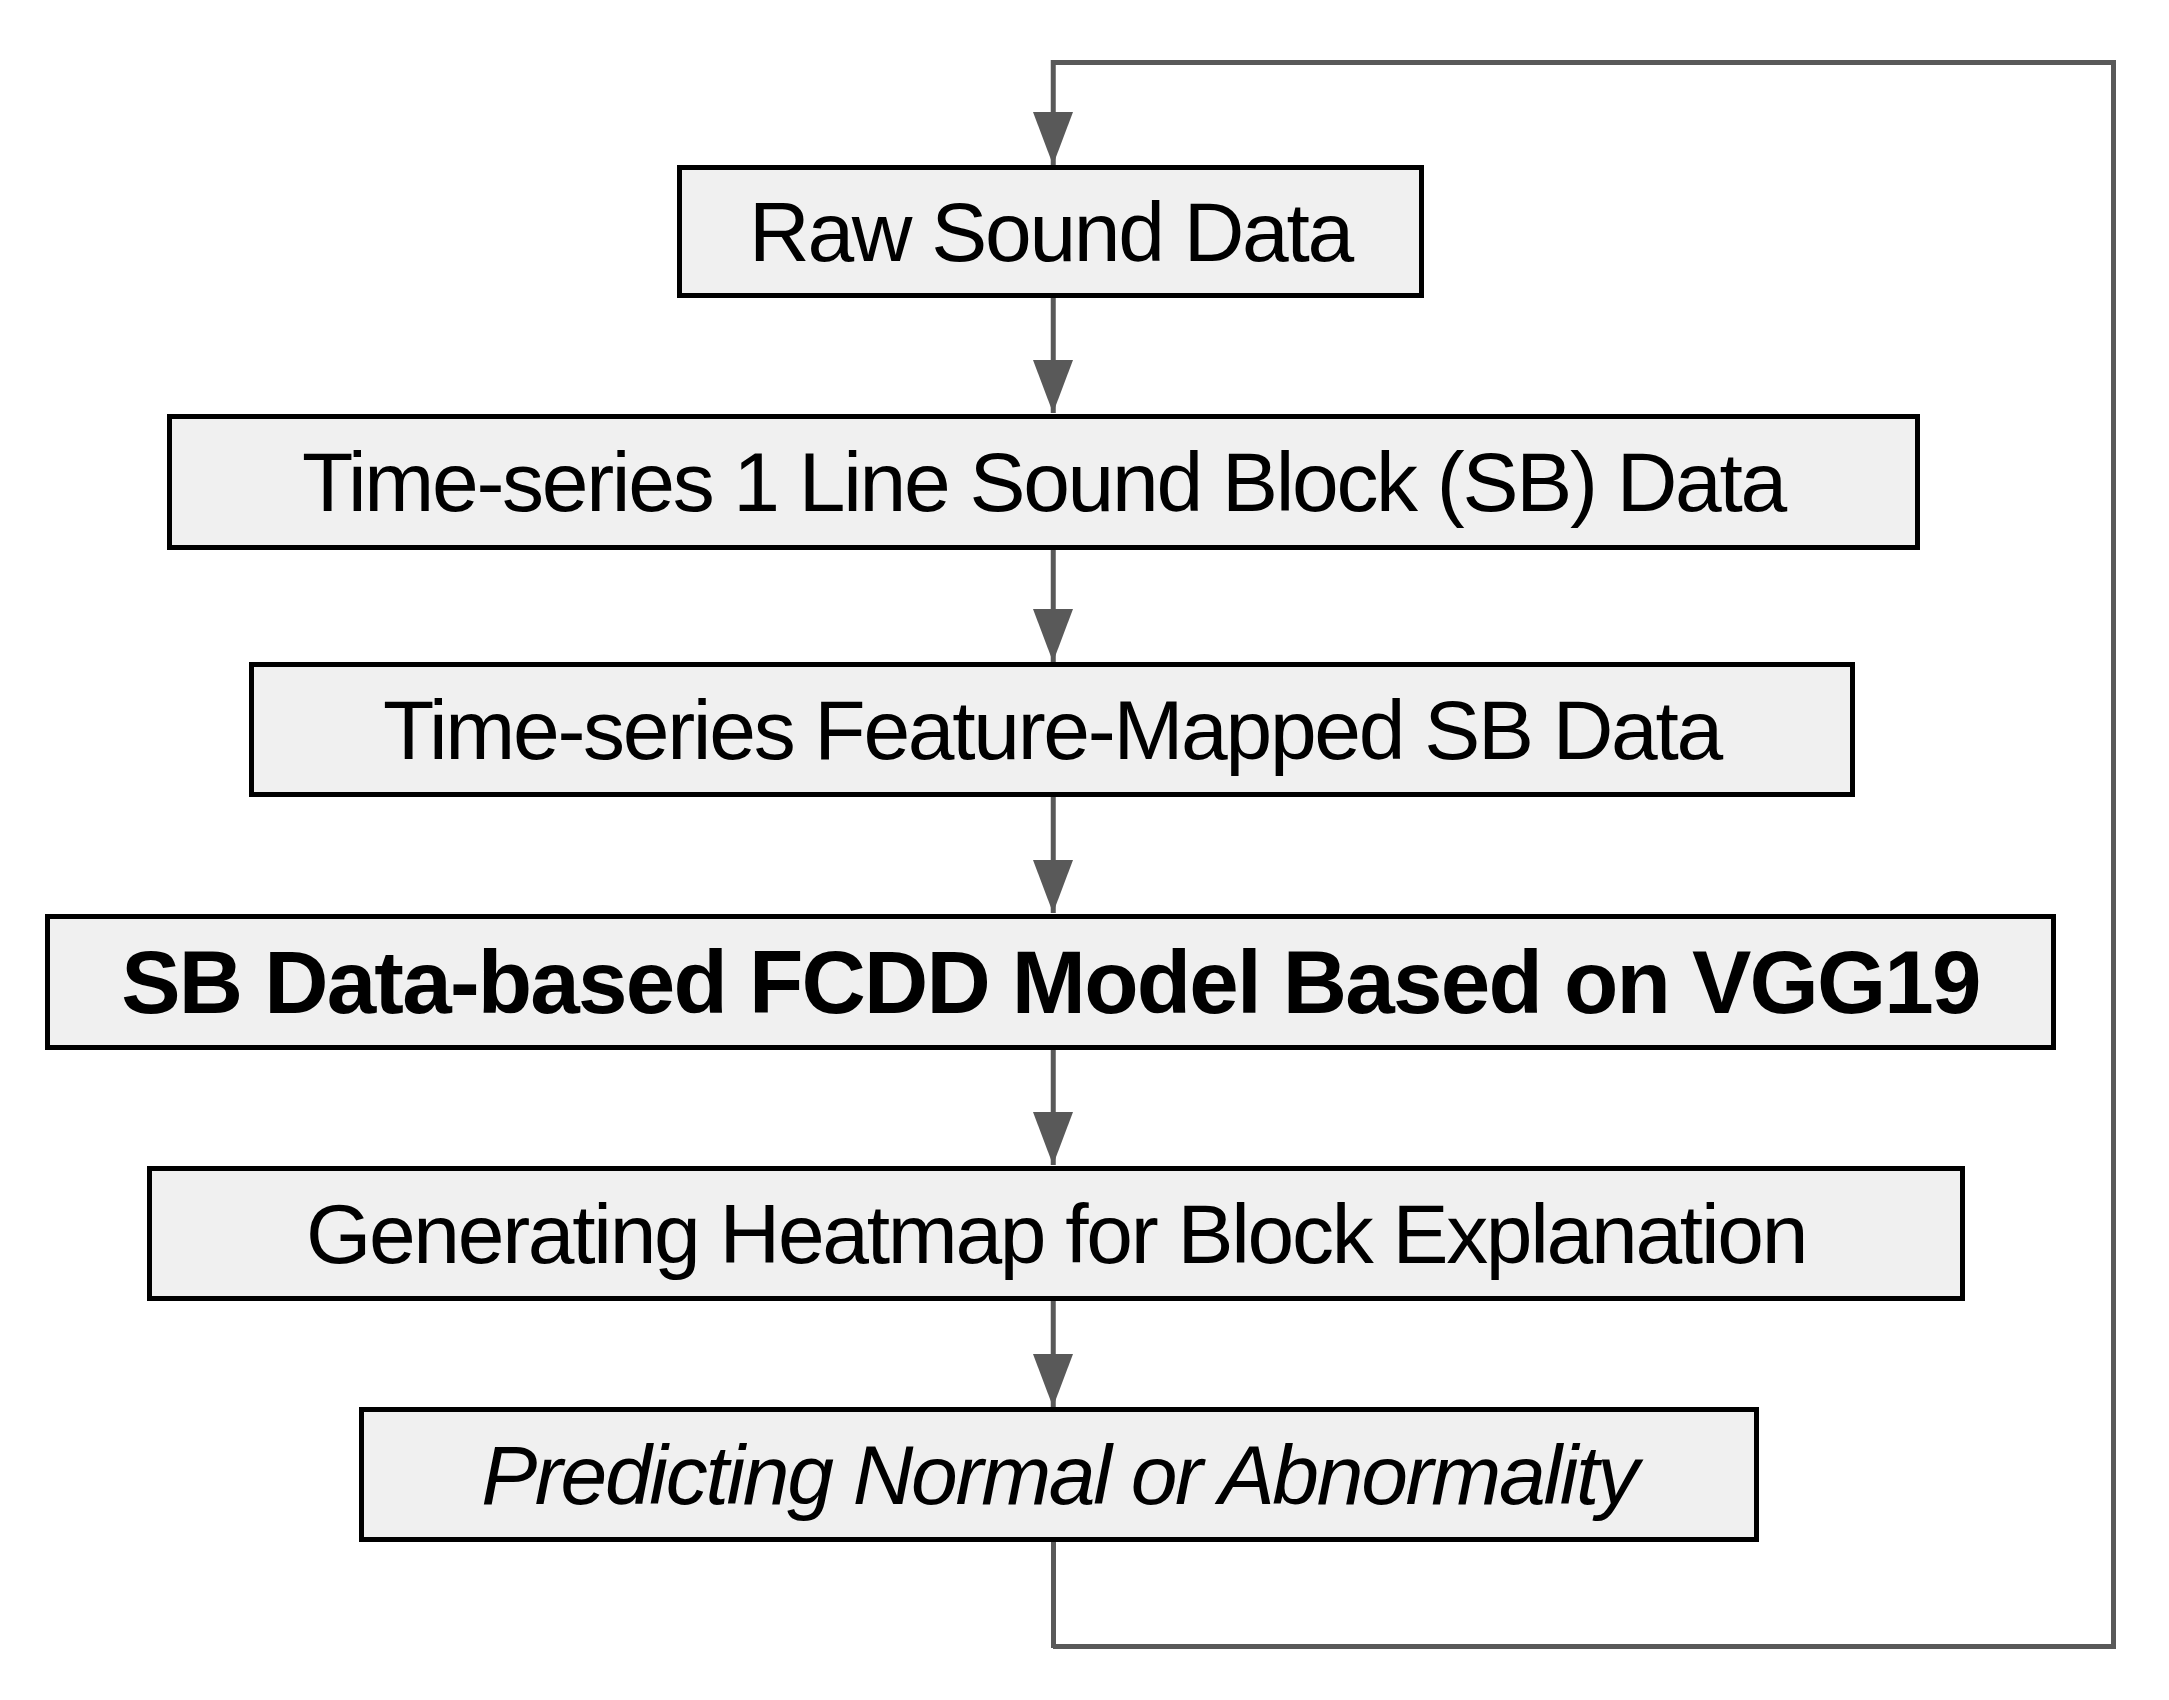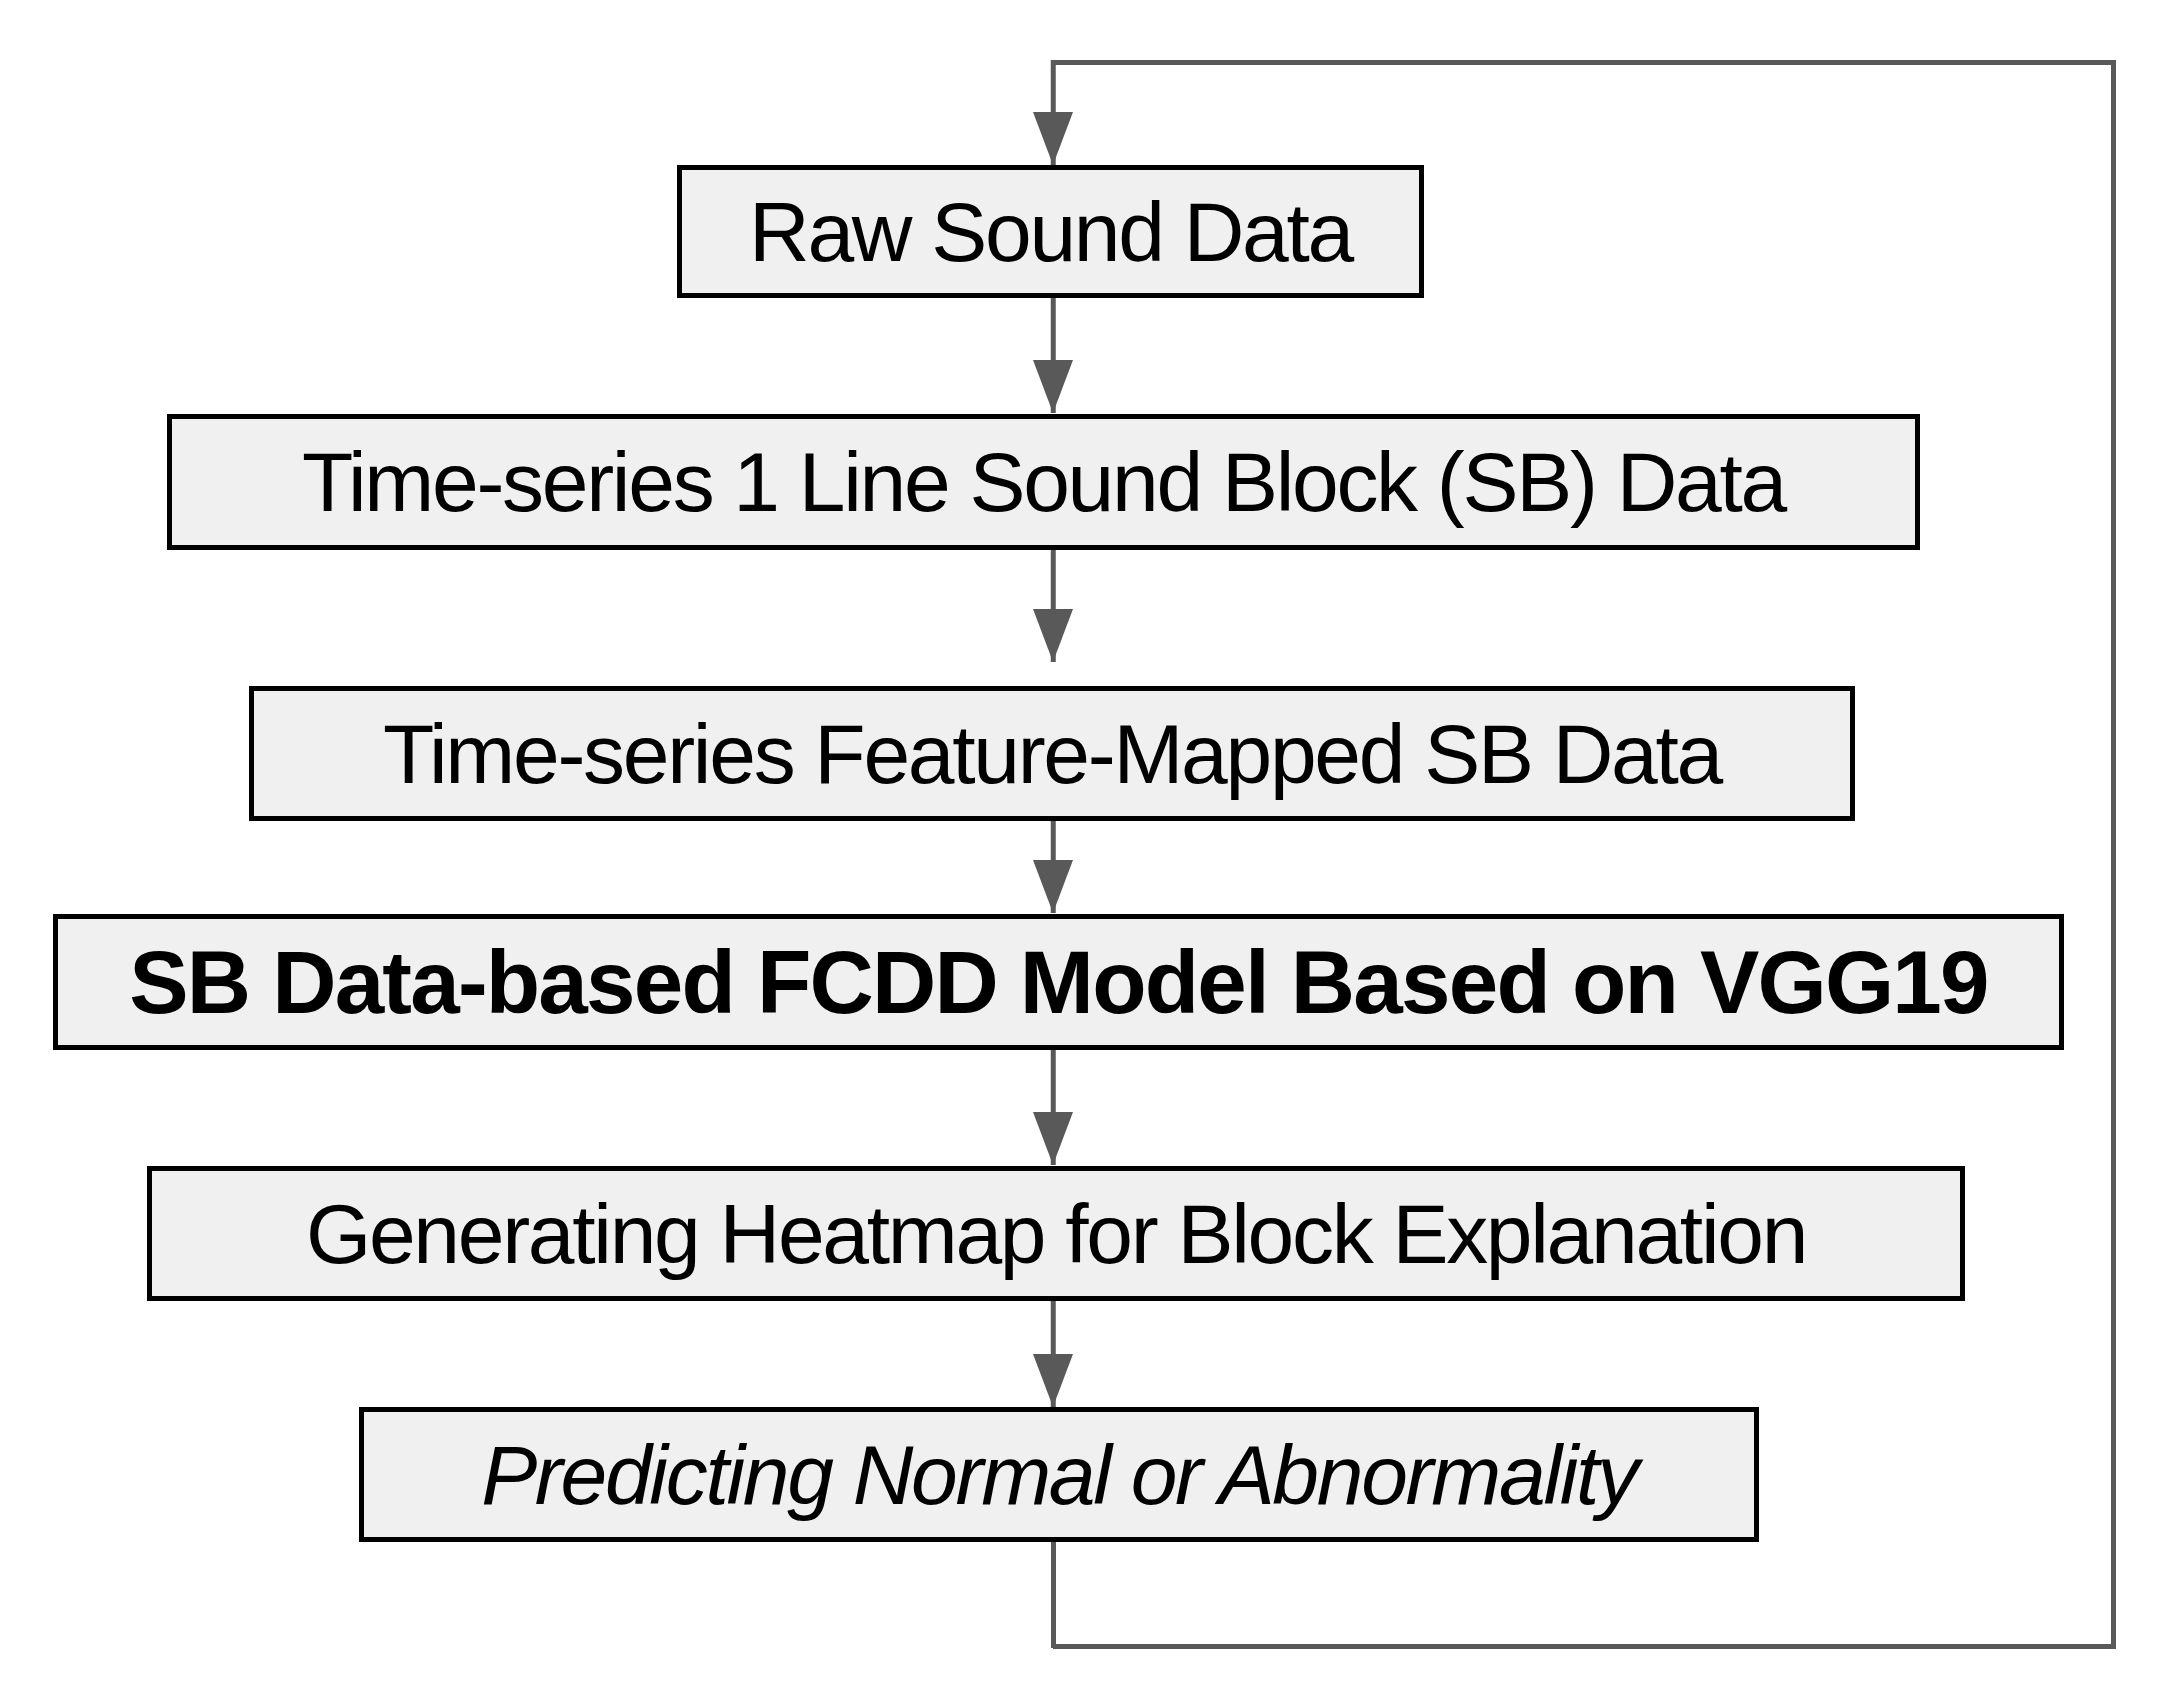--- a/index.html
+++ b/index.html
@@ -24,24 +24,24 @@
     box-sizing:border-box;
     background:var(--box-fill);
     border:5.5px solid var(--box-border);
     color:var(--text);
     display:flex;align-items:center;justify-content:center;
     font-size:84px;
     letter-spacing:-2.3px;
     white-space:nowrap;
     line-height:1;
   }
-  .node.bold{font-weight:bold;font-size:89px;letter-spacing:-1.8px;margin-left:8px;}
+  .node.bold{font-weight:bold;font-size:89px;letter-spacing:-1.8px;}
   .n1{left:677px; top:165px;  width:747px;  height:133px;}
   .n2{left:167px; top:414px;  width:1753px; height:136px;}
-  .n3{left:249px; top:662px;  width:1606px; height:135px;margin-top:24px;}
+  .n3{left:249px; top:662px;  width:1606px; height:135px;}
   .n4{left:45px;  top:914px; width:2011px; height:136px;}
   .n5{left:147px; top:1166px; width:1818px; height:135px;}
   .n6{left:359px; top:1407px; width:1400px; height:135px;font-style:italic;}
   
   .arrow{position:absolute;width:40px;}
   .arrow .shaft{
     position:absolute;left:50%;transform:translateX(-50%);
     top:0;bottom:0;width:4.5px;background:var(--connector);
   }
   .arrow .head{

